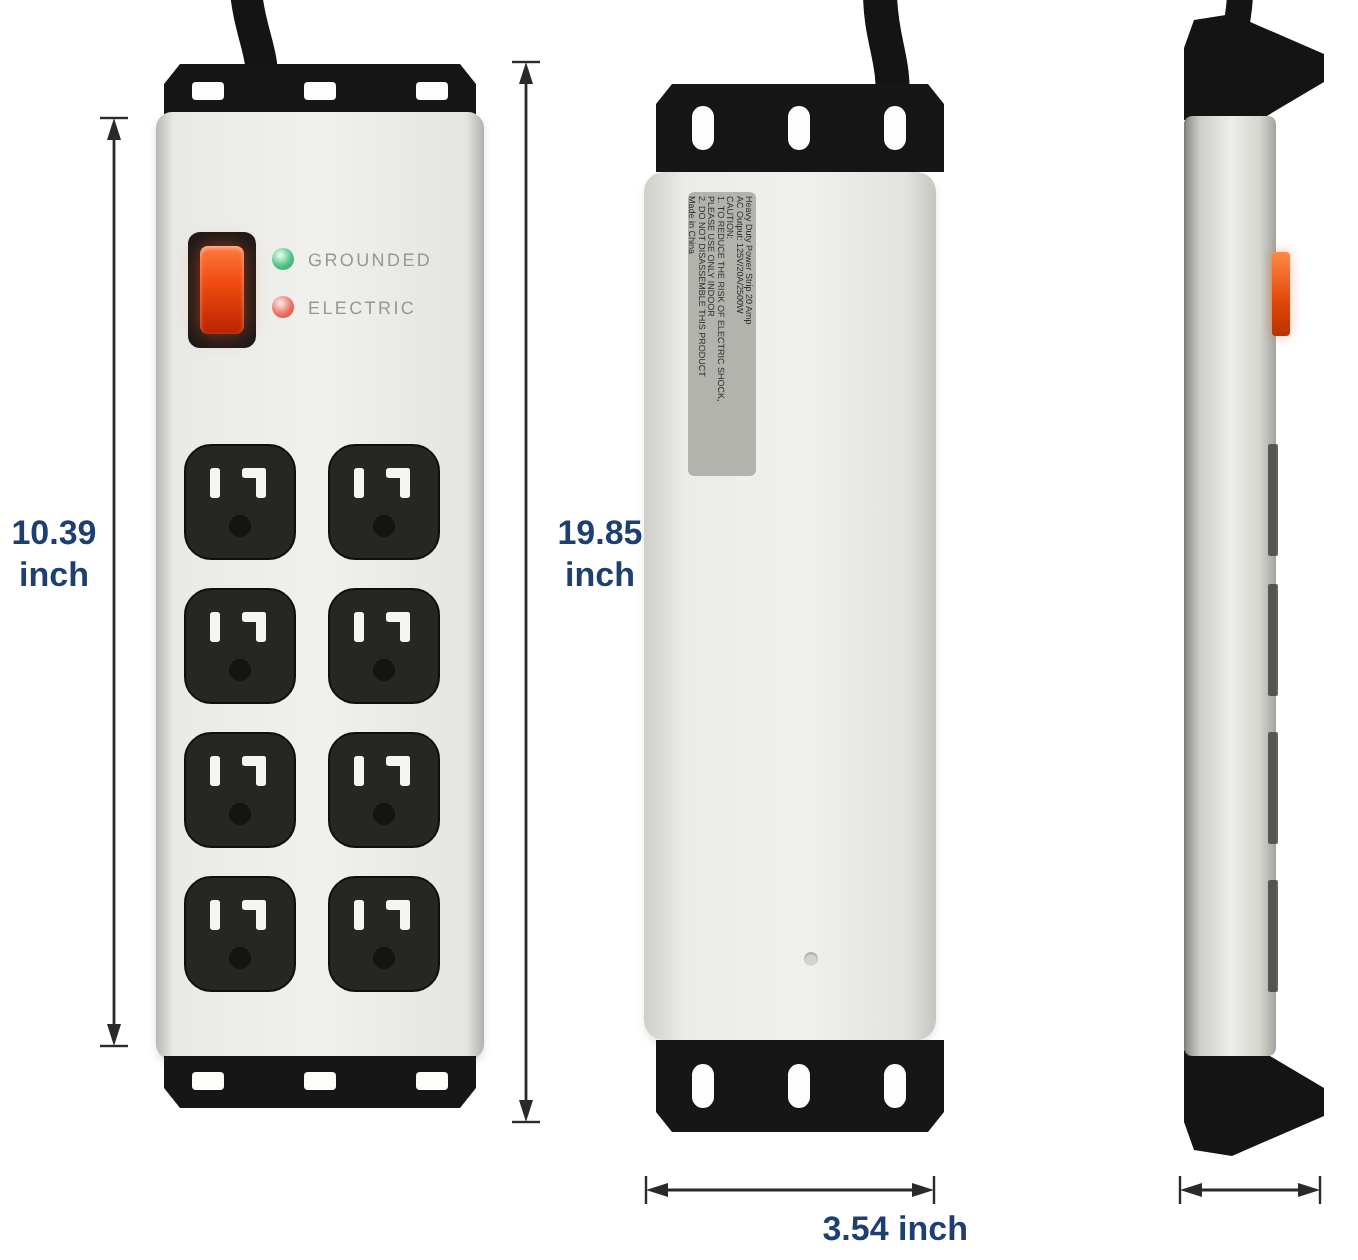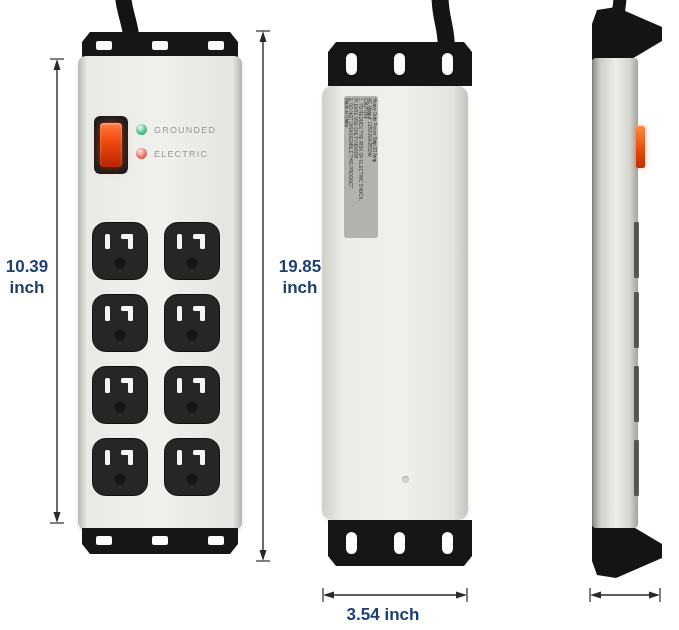--- a/index.html
+++ b/index.html
@@ -220,21 +220,21 @@
     <span>inch</span>
   </div>
 
   <svg class="arrow" style="left:322px;top:588px;width:146px;height:14px;" viewBox="0 0 146 14">
     <line x1="1" y1="0" x2="1" y2="14" stroke="#2a2a2a" stroke-width="1.2"></line>
     <line x1="145" y1="0" x2="145" y2="14" stroke="#2a2a2a" stroke-width="1.2"></line>
     <line x1="8" y1="7" x2="138" y2="7" stroke="#2a2a2a" stroke-width="1.4"></line>
     <polygon points="1,7 12,3.5 12,10.5" fill="#2a2a2a"></polygon>
     <polygon points="145,7 134,3.5 134,10.5" fill="#2a2a2a"></polygon>
   </svg>
-  <div class="dim-label inline" style="left:310px;top:604px;width:146px;">
+  <div class="dim-label inline" style="left:338px;top:604px;width:146px;text-align:right;">
     <span>3.54</span> <span>inch</span>
   </div>
 
   <svg class="arrow" style="left:589px;top:588px;width:72px;height:14px;" viewBox="0 0 72 14">
     <line x1="1" y1="0" x2="1" y2="14" stroke="#2a2a2a" stroke-width="1.2"></line>
     <line x1="71" y1="0" x2="71" y2="14" stroke="#2a2a2a" stroke-width="1.2"></line>
     <line x1="8" y1="7" x2="64" y2="7" stroke="#2a2a2a" stroke-width="1.4"></line>
     <polygon points="1,7 12,3.5 12,10.5" fill="#2a2a2a"></polygon>
     <polygon points="71,7 60,3.5 60,10.5" fill="#2a2a2a"></polygon>
   </svg>

